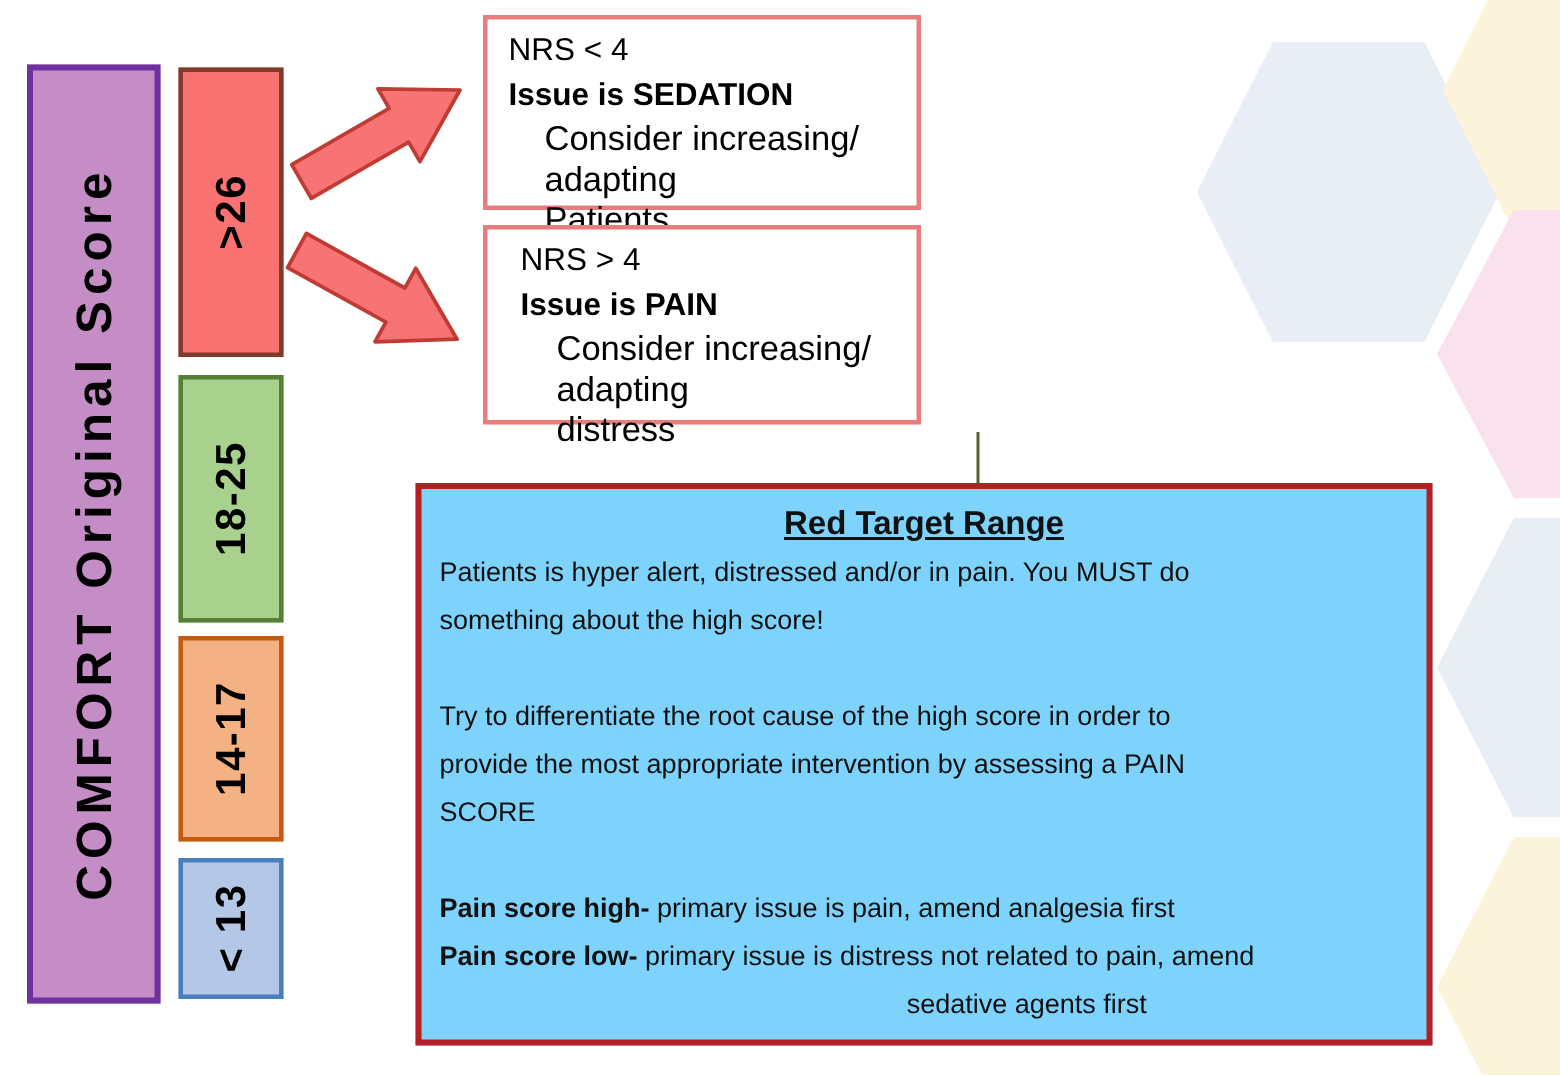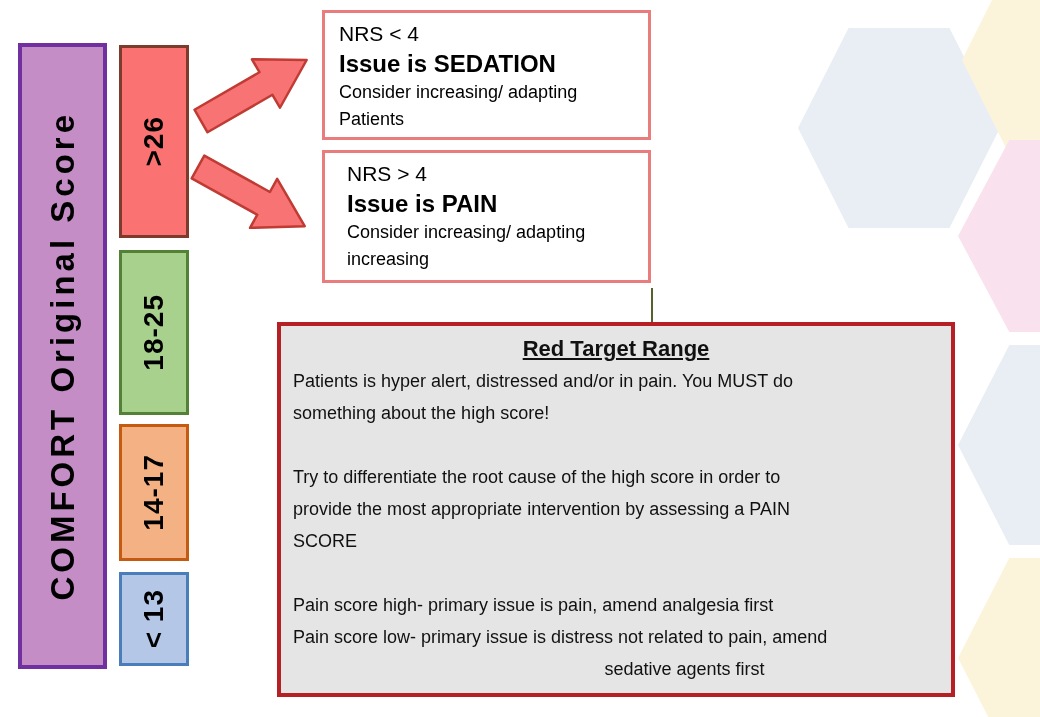--- a/index.html
+++ b/index.html
@@ -39,44 +39,44 @@
   .range-red   {top:45px;height:193px;background:#fa7272;border:3px solid #7e3a2a;}
   .range-green {top:250px;height:165px;background:#a9d18e;border:3px solid #538135;}
   .range-orange{top:424px;height:137px;background:#f4b183;border:3px solid #c55a11;}
   .range-blue  {top:572px;height:94px;background:#b4c7e7;border:3px solid #4a7ebb;}
 
   
   .arrows{position:absolute;left:190px;top:40px;width:135px;height:205px;overflow:visible;}
 
   
   .nrs-box{
-    position:absolute;left:322px;width:329px;box-sizing:border-box;
+    position:absolute;left:322px;width:292px;box-sizing:border-box;
     background:#ffffff;border:3px solid #e97c7c;padding:6px 14px;
   }
   .nrs-1{top:10px;height:130px;}
   .nrs-2{top:150px;height:133px;padding-left:22px;}
   .nrs-cond{font-size:21px;line-height:30px;}
-  .nrs-issue{font-size:24px;font-weight:bold;line-height:30px;}
-  .nrs-advice{font-size:18px;line-height:27px;}
+  .nrs-issue{font-size:21px;font-weight:bold;line-height:30px;}
+  .nrs-advice{font-size:23px;line-height:27px;margin-left:24px;}
 
   
   .connector{position:absolute;left:651px;top:288px;width:2px;height:34px;background:#56622c;}
 
   
   .red-panel{
     position:absolute;left:277px;top:322px;width:678px;height:375px;
-    box-sizing:border-box;background:#e5e5e5;border:4px solid #b62025;
+    box-sizing:border-box;background:#7dd3fc;border:4px solid #b62025;
     padding:7px 12px;color:#111;
   }
   .panel-title{
     text-align:center;font-size:22px;font-weight:bold;
     text-decoration:underline;line-height:32px;
   }
   .pline{font-size:18px;line-height:32px;white-space:nowrap;}
-  .pline b{font-weight:normal;}
+  .pline b{font-weight:bold;}
   .spacer{height:32px;}
   .indent{margin-left:137px;text-align:center;}
 </style>
 </head>
 <body>
 
 <div class="canvas">
 
   <div class="hex hex-blue hex-a"></div>
   <div class="hex hex-yellow hex-b"></div>
@@ -114,21 +114,21 @@
     <div class="nrs-cond">NRS &lt; 4</div>
     <div class="nrs-issue">Issue is SEDATION</div>
     <div class="nrs-advice">Consider increasing/ adapting</div>
     <div class="nrs-advice">Patients</div>
   </div>
 
   <div class="nrs-box nrs-2">
     <div class="nrs-cond">NRS &gt; 4</div>
     <div class="nrs-issue">Issue is PAIN</div>
     <div class="nrs-advice">Consider increasing/ adapting</div>
-    <div class="nrs-advice">increasing</div>
+    <div class="nrs-advice">distress</div>
   </div>
 
   <div class="connector"></div>
 
   <div class="red-panel">
     <div class="panel-title">Red Target Range</div>
     <div class="pline">Patients is hyper alert, distressed and/or in pain. You MUST do</div>
     <div class="pline">something about the high score!</div>
     <div class="spacer"></div>
     <div class="pline">Try to differentiate the root cause of the high score in order to</div>

